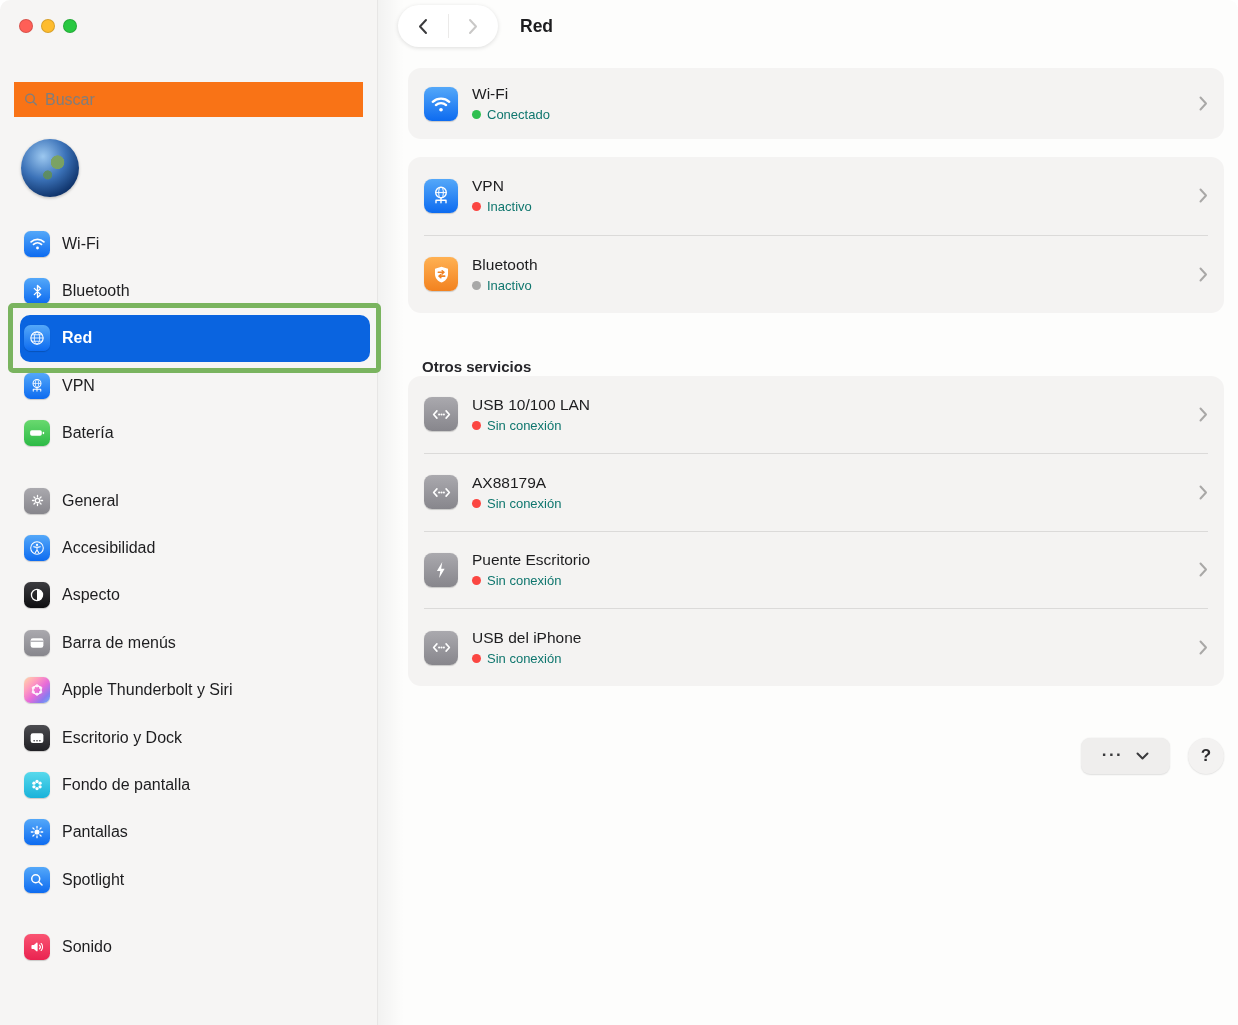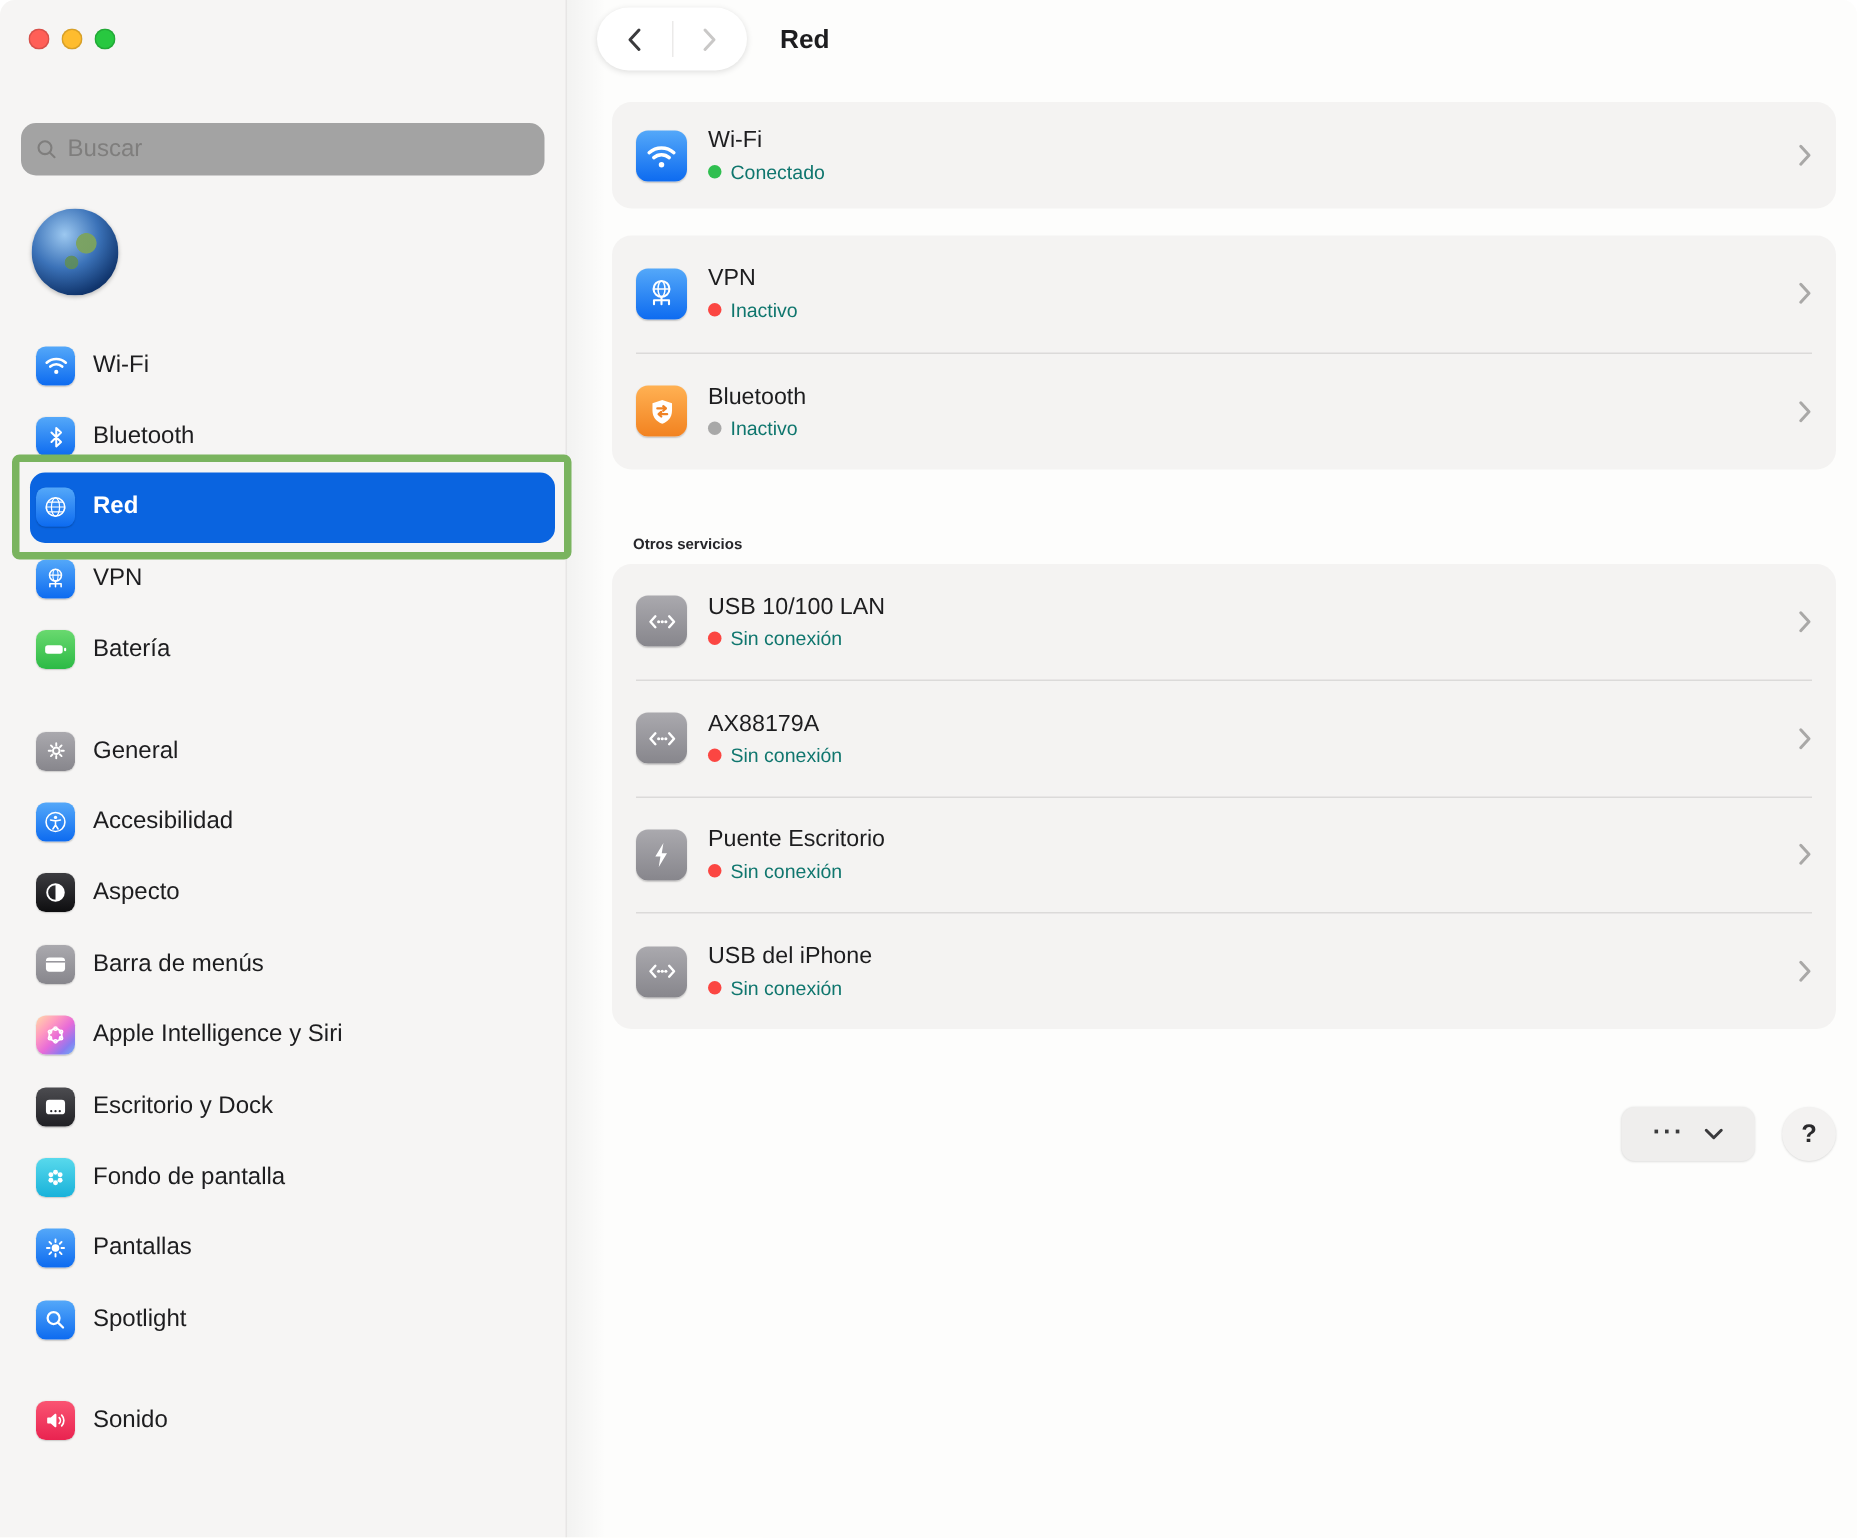--- a/index.html
+++ b/index.html
@@ -5,21 +5,21 @@
   * { margin:0; padding:0; box-sizing:border-box; }
   html,body { width:1238px; height:1025px; background:#fff; font-family:"Liberation Sans", sans-serif; -webkit-font-smoothing:antialiased; }
   .window { position:absolute; inset:0; border-radius:10px 10px 0 0; overflow:hidden; background:#fdfdfc; }
 
   
   .sidebar { position:absolute; left:0; top:0; width:378px; height:100%; background:#f6f5f4; border-right:1px solid #e7e6e5; }
   .traffic { position:absolute; top:19px; left:19px; display:flex; gap:8px; }
   .tl { width:14px; height:14px; border-radius:50%; border:0.5px solid rgba(0,0,0,.15); }
   .tl.red { background:#ff5f57; } .tl.yellow { background:#febc2e; } .tl.green { background:#28c840; }
 
-  .search { position:absolute; top:82px; left:14px; width:349px; height:35px; background:#a3a3a3; border-radius:10px; display:flex; align-items:center; padding:0 10px; gap:7px; }
+  .search { position:absolute; top:82px; left:14px; width:349px; height:35px; background:#f97316; border-radius:0; display:flex; align-items:center; padding:0 10px; gap:7px; }
   .search input { border:none; outline:none; background:transparent; font-size:16px; color:#3c3c3e; width:100%; font-family:inherit; }
   .search input::placeholder { color:#7f7e7d; }
 
   .avatar { position:absolute; top:139px; left:21px; width:58px; height:58px; border-radius:50%;
     background:
       radial-gradient(circle at 63% 40%, rgba(124,163,94,.95) 0 13%, transparent 14%),
       radial-gradient(circle at 46% 62%, rgba(96,142,84,.85) 0 9%, transparent 10%),
       radial-gradient(circle at 38% 30%, #9cc8f0 0%, #3b72b8 42%, #11366e 75%, #051a3c 100%);
     box-shadow:0 1px 3px rgba(0,0,0,.25);
   }
@@ -50,21 +50,21 @@
   .navpill { position:absolute; top:5px; left:20px; width:100px; height:42px; background:#fff; border-radius:21px; box-shadow:0 1px 4px rgba(0,0,0,.13); display:flex; align-items:center; z-index:2; }
   .navbtn { flex:1; height:100%; display:flex; align-items:center; justify-content:center; }
   .navdiv { width:1px; height:24px; background:#ebeae9; }
   .page-title { position:absolute; top:16px; left:142px; font-size:17.5px; font-weight:700; color:#1d1d1f; }
 
   .content { position:absolute; left:30px; right:14px; top:0; bottom:0; }
   .card { position:absolute; left:0; right:0; background:#f4f3f2; border-radius:13px; display:flex; flex-direction:column; overflow:hidden; }
   .card-wifi { top:68px; height:71px; }
   .card-vpn { top:157px; height:156px; }
   .card-services { top:376px; height:310px; }
-  .section-title { position:absolute; top:358px; left:14px; font-size:10px; font-weight:700; color:#26262a; }
+  .section-title { position:absolute; top:358px; left:14px; font-size:15px; font-weight:700; color:#26262a; }
 
   .row { flex:1; display:flex; align-items:center; gap:14px; padding:0 16px; }
   .ricon { width:34px; height:34px; min-width:34px; border-radius:8px; display:flex; align-items:center; justify-content:center; box-shadow:0 .5px 1px rgba(0,0,0,.18); }
   .rtext { flex:1; display:flex; flex-direction:column; gap:4px; }
   .rtitle { font-size:15.5px; color:#1d1d1f; }
   .rstatus { display:flex; align-items:center; gap:6px; font-size:13px; color:#0f766e; }
   .dot { width:9px; height:9px; border-radius:50%; background:#ccc; }
   .divider { height:1px; background:#dbdad9; margin:0 16px; flex:0 0 1px; }
 
   .footer { position:absolute; top:738px; right:0; display:flex; align-items:center; gap:18px; }
@@ -193,21 +193,21 @@
               <g stroke="#fff" stroke-width="1.3" fill="none">
                 <circle cx="12" cy="6.4" r="1.5"></circle>
                 <circle cx="16.9" cy="9.2" r="1.5"></circle>
                 <circle cx="16.9" cy="14.8" r="1.5"></circle>
                 <circle cx="12" cy="17.6" r="1.5"></circle>
                 <circle cx="7.1" cy="14.8" r="1.5"></circle>
                 <circle cx="7.1" cy="9.2" r="1.5"></circle>
               </g>
             </svg>
           </span>
-        <span>Apple Intelligence y Siri</span>
+        <span>Apple Thunderbolt y Siri</span>
       </div>
       <div class="nav-item">
         <span class="sicon ig-dark">
             <svg width="18" height="18" viewBox="0 0 24 24">
               <rect x="3.5" y="5.5" width="17" height="13" rx="3" fill="#fff"></rect>
               <g fill="#2a2a2e">
                 <circle cx="8.2" cy="15.7" r="1"></circle>
                 <circle cx="12" cy="15.7" r="1"></circle>
                 <circle cx="15.8" cy="15.7" r="1"></circle>
               </g>

